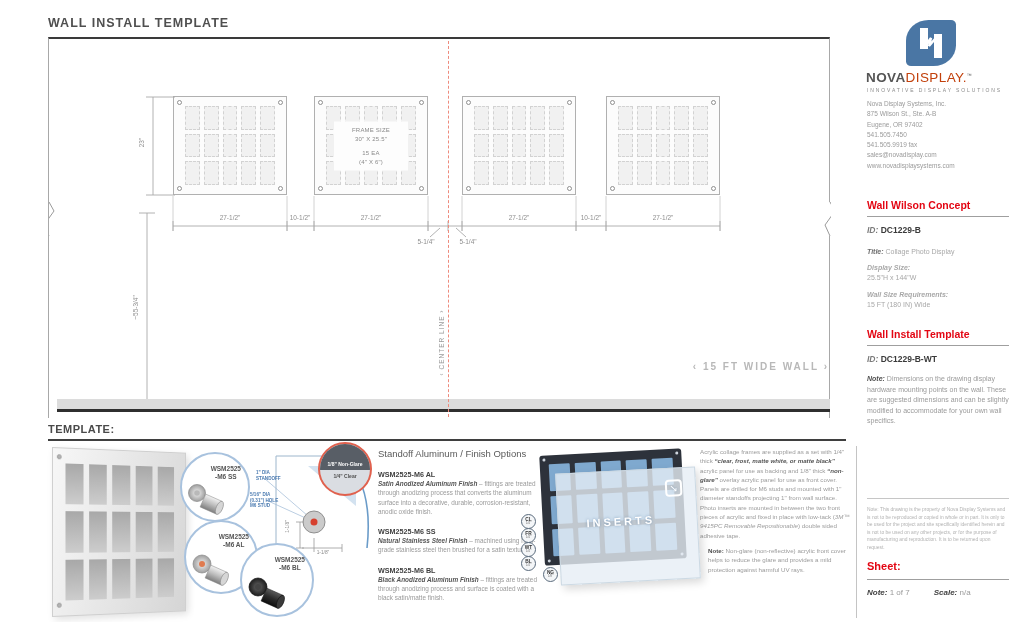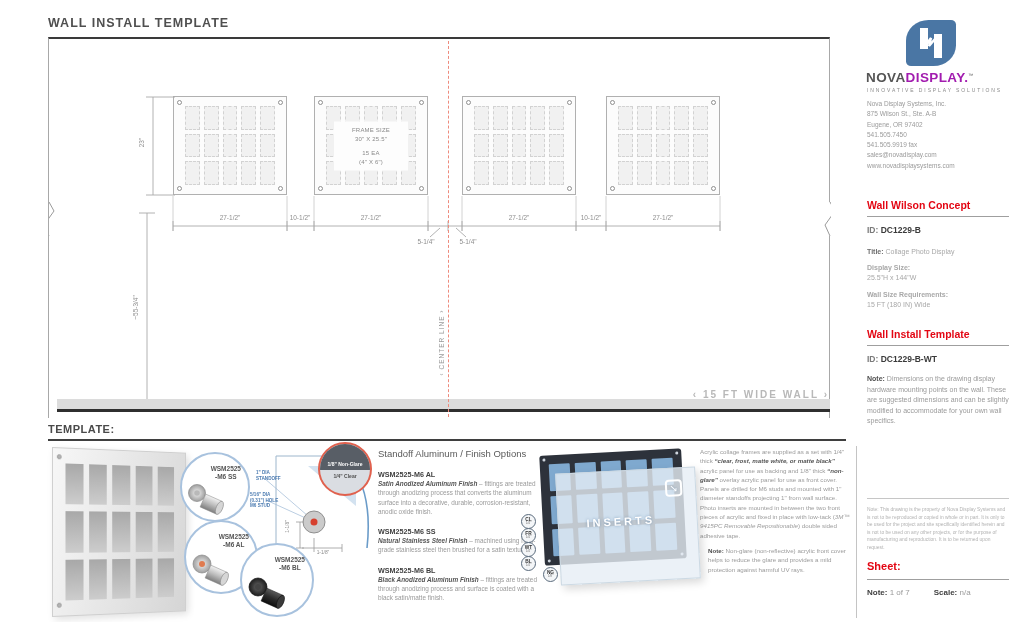--- a/index.html
+++ b/index.html
@@ -21,37 +21,37 @@
   .hole.tl{left:3px;top:3px;} .hole.tr{right:3px;top:3px;} .hole.bl{left:3px;bottom:3px;} .hole.br{right:3px;bottom:3px;}
   .frame-grid { position:absolute; left:11px; right:11px; top:9px; bottom:9px;
                 display:grid; grid-template-columns:repeat(5,1fr); grid-template-rows:repeat(3,1fr); gap:4px; }
   .frame-grid .cell { border:1px dashed #d2d2d2; background:#f1f1f1; }
   #frame-size-label { position:absolute; left:50%; top:50%; transform:translate(-50%,-50%); width:74px; padding:4px 2px;
                       background:#fdfdfd; text-align:center; font-size:6px; line-height:1.5; color:#8a8a8a; z-index:2; letter-spacing:.2px;}
   #frame-size-label .gap { display:block; height:5px; }
   #centerline { left:399px; top:2px; height:376px; width:0; border-left:1px dashed #ee8b7d; z-index:1; }
   #centerline-label { left:344px; top:300px; width:96px; text-align:center; font-size:6.5px; letter-spacing:1px;
                       color:#9a9a9a; transform:rotate(-90deg); transform-origin:center; }
-  #wall-label { left:610px; top:350px; width:170px; text-align:right; font-size:10px; font-weight:bold;
+  #wall-label { left:610px; top:322px; width:170px; text-align:right; font-size:10px; font-weight:bold;
                 letter-spacing:2px; color:#b8b8b8; }
   #floor { left:8px; top:360px; width:773px; height:13px; background:#dcdcdc; border-bottom:3px solid #2f2f2f; }
   .dim { position:absolute; font-size:6.5px; color:#8f8f8f; width:60px; text-align:center; }
   .dim.rot { transform:rotate(-90deg); transform-origin:center; width:50px; }
   #dims-svg { position:absolute; left:0; top:0; }
 
   
   #logo { left:906px; top:20px; width:50px; height:46px; background:#4a76a4; border-radius:45% 10% 45% 10%; }
   #brand { left:866px; top:70px; width:150px; font-size:13.5px; color:#555; letter-spacing:.4px; }
-  #brand .b { font-weight:800; } #brand .l { font-weight:700; color:#a21caf;}
+  #brand .b { font-weight:800; } #brand .l { font-weight:400; color:#c2410c;}
   #brand sup { font-size:5px; }
   #tagline { left:867px; top:87px; font-size:5px; letter-spacing:1.9px; color:#8a8a8a; }
   #address { left:867px; top:99px; font-size:6.5px; line-height:1.58; color:#9a9a9a; }
   .red-h { position:absolute; font-size:10.5px; font-weight:bold; color:#e30613; }
   .side-rule { position:absolute; width:142px; border-top:1px solid #9f9f9f; }
-  .side-label { font-weight:bold; color:#4f4f4f; }
+  .side-label { font-weight:bold; color:#4f4f4f;font-style:italic; }
   #concept-id, #install-id { font-size:8.5px; color:#3a3a3a; font-weight:bold; }
   #concept-id .side-label, #install-id .side-label { color:#7a7a7a; }
   .side-row { position:absolute; left:867px; width:148px; font-size:7px; color:#a8a8a8; line-height:1.45; }
   #legal { left:867px; top:506px; width:140px; font-size:4.9px; line-height:1.55; color:#b2b2b2; }
   #sheet-row { left:867px; top:588px; width:148px; font-size:8px; color:#9a9a9a; display:flex; gap:24px; }
   #sheet-row .side-label { color:#3f3f3f; }
 
   
   #details-h { left:48px; top:423px; font-size:11px; font-weight:bold; letter-spacing:.5px; color:#4a4a4a; }
   #details-rule { left:48px; top:439px; width:798px; border-top:2px solid #3f3f3f; }

